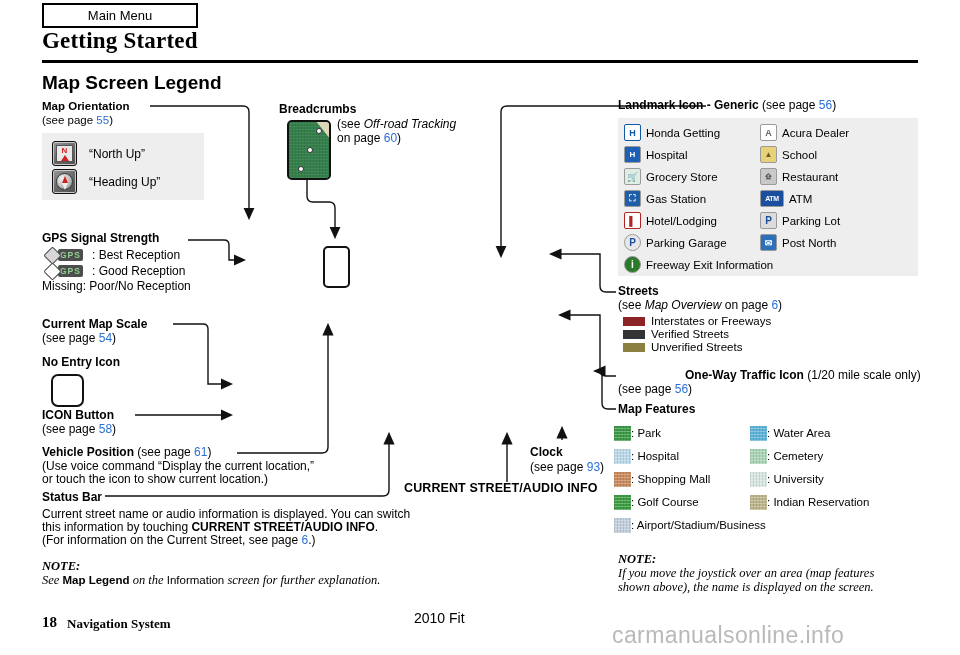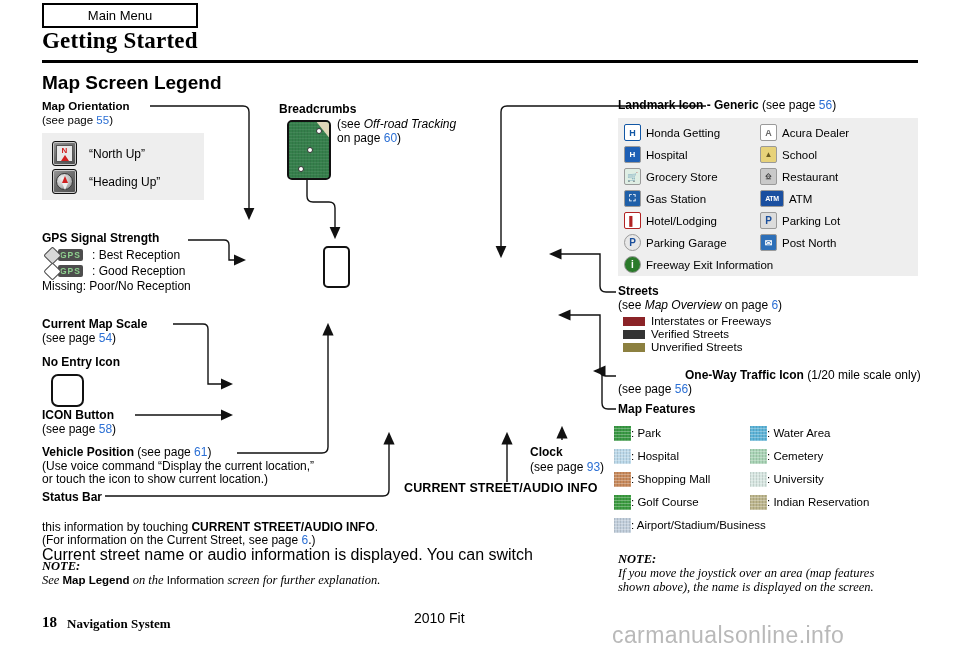--- a/index.html
+++ b/index.html
@@ -274,21 +274,21 @@
     <span>(see page </span><span class="pg">58</span><span>)</span>
   </div>
 
   <div class="lbl" style="left:42px;top:446px;font-size:12px;">
     <span class="b">Vehicle Position</span><span> (see page </span><span class="pg">61</span><span>)</span>
   </div>
   <div class="lbl" style="left:42px;top:460px;font-size:12px;">(Use voice command “Display the current location,”</div>
   <div class="lbl" style="left:42px;top:473px;font-size:12px;">or touch the icon to show current location.)</div>
 
   <div class="lbl bold" style="left:42px;top:491px;font-size:12px;">Status Bar</div>
-  <div class="lbl" style="left:42px;top:508px;font-size:16px;margin-top:40px;">Current street name or audio information is displayed. You can switch</div>
+  <div class="lbl" style="left:42px;top:508px;font-size:12px;">Current street name or audio information is displayed. You can switch</div>
   <div class="lbl" style="left:42px;top:521px;font-size:12px;">
     <span>this information by touching </span><span class="b">CURRENT STREET/AUDIO INFO</span><span>.</span>
   </div>
   <div class="lbl" style="left:42px;top:534px;font-size:12px;">
     <span>(For information on the Current Street, see page </span><span class="pg">6</span><span>.)</span>
   </div>
 
   <div class="lbl" style="left:42px;top:560px;font-family:'Liberation Serif',serif;font-weight:bold;font-style:italic;font-size:12.5px;">NOTE:</div>
   <div class="lbl" style="left:42px;top:574px;font-family:'Liberation Serif',serif;font-size:12.5px;">
     <span class="i">See </span><span style="font-family:'Liberation Sans',sans-serif;font-weight:bold;font-size:11.5px;">Map Legend</span><span class="i"> on the </span><span style="font-family:'Liberation Sans',sans-serif;font-size:11.5px;">Information</span><span class="i"> screen for further explanation.</span>

